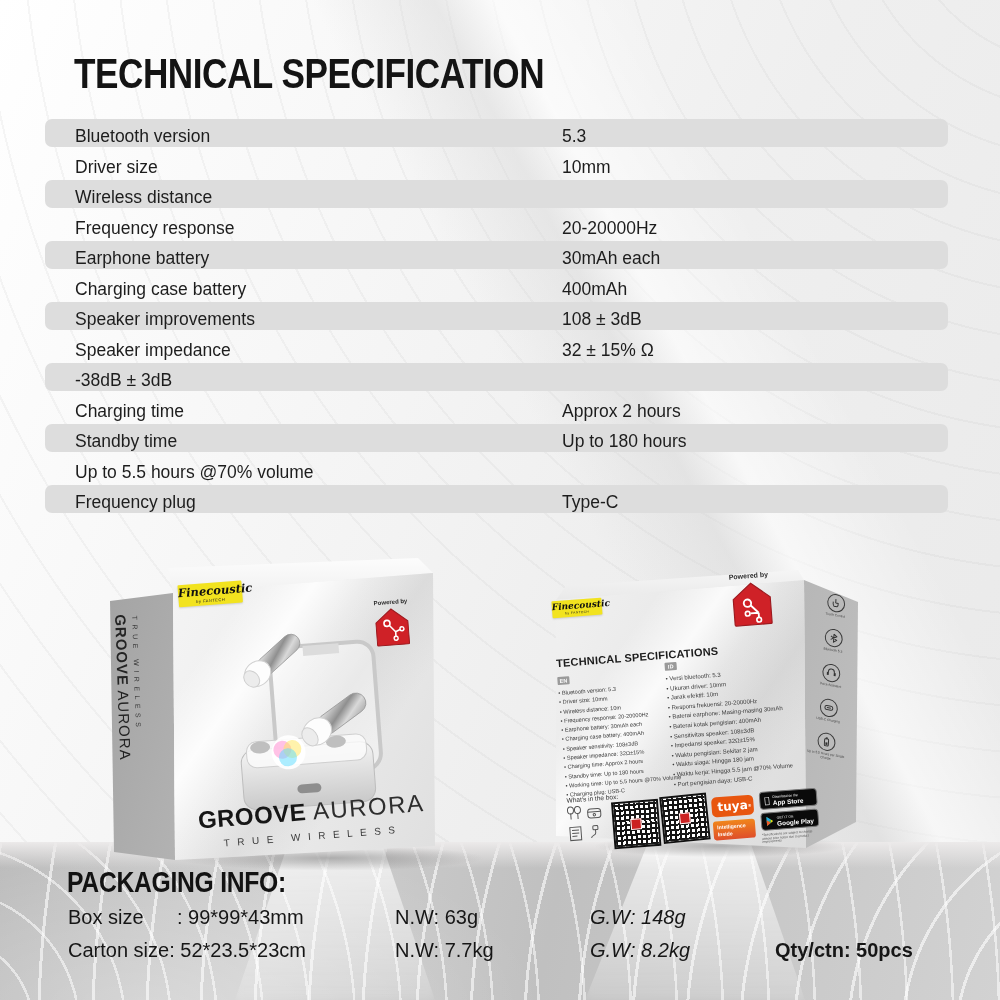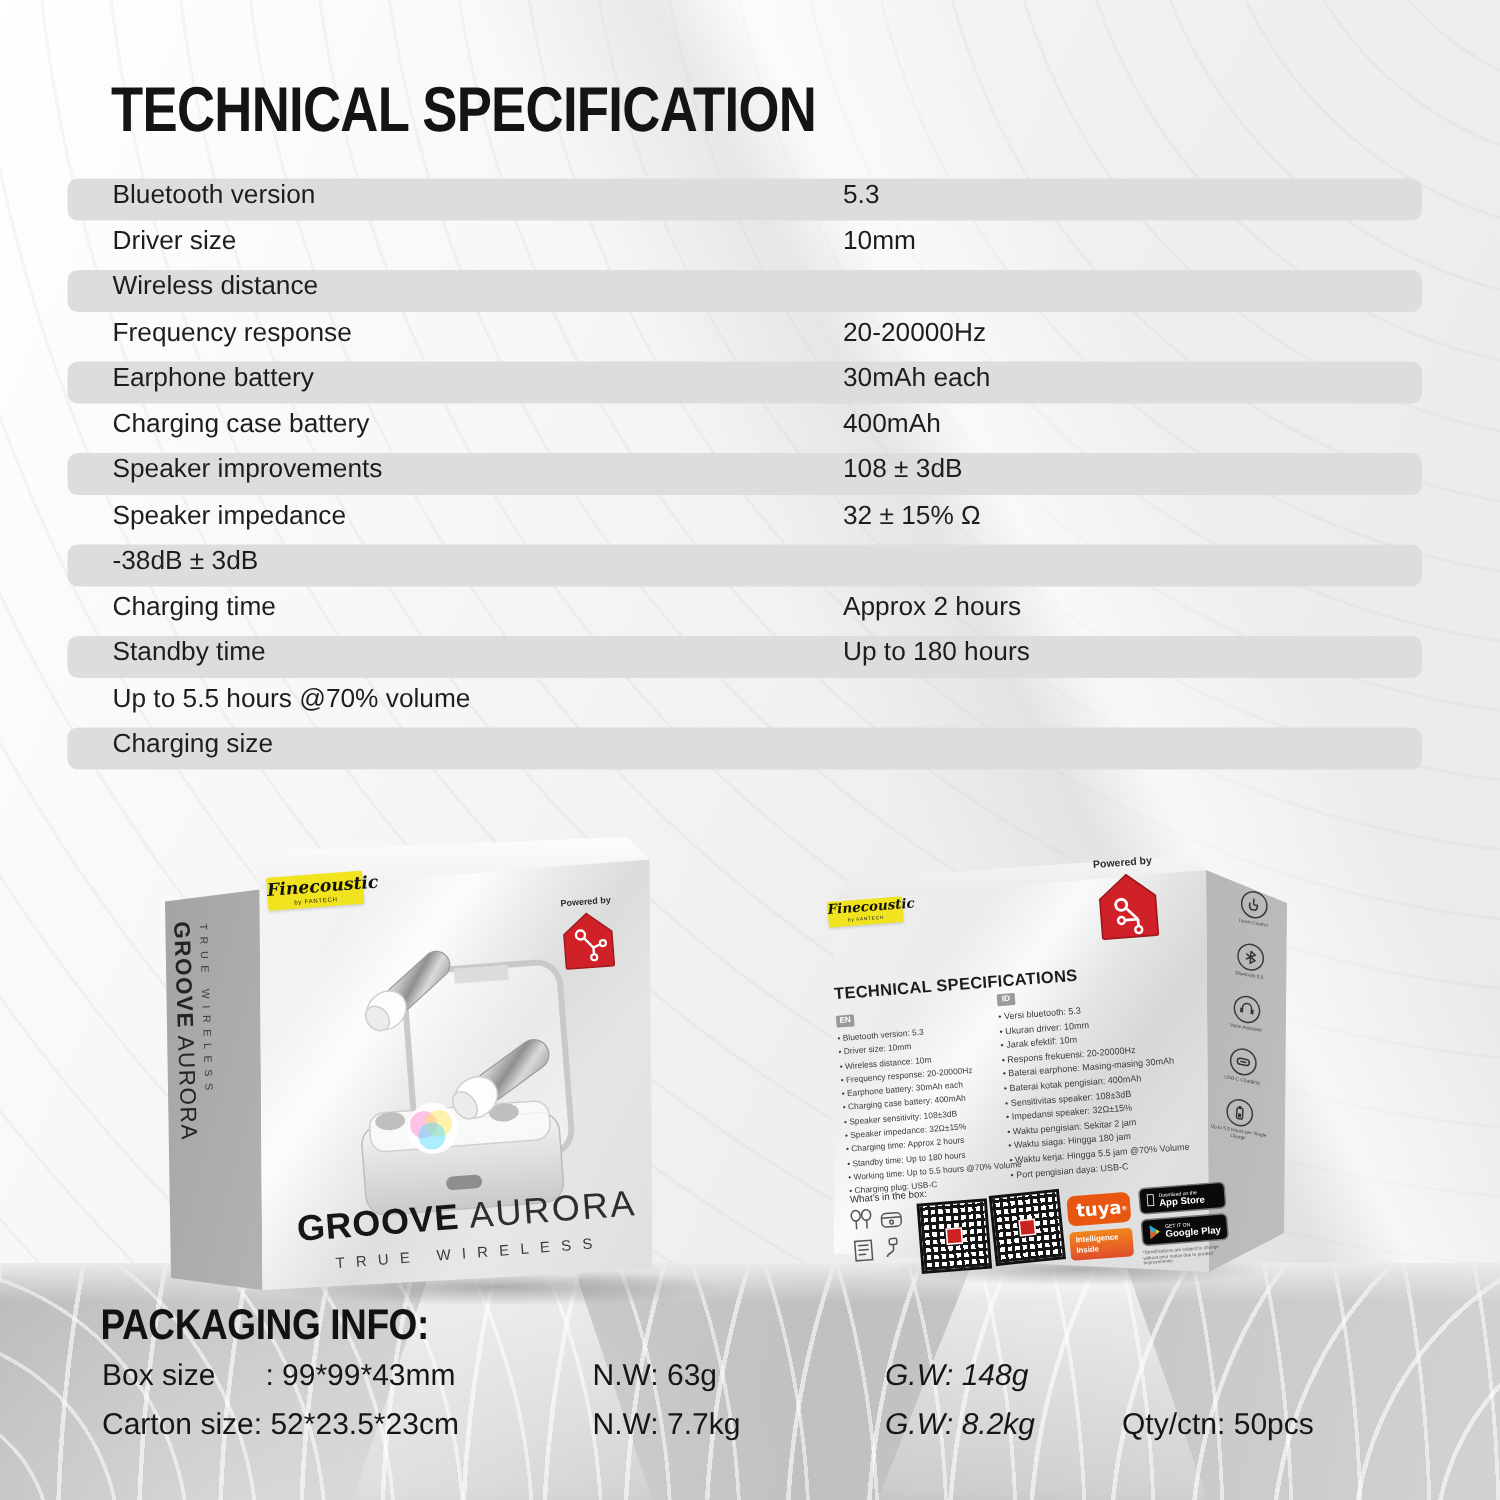--- a/index.html
+++ b/index.html
@@ -24,33 +24,33 @@
   .beam{top:835px;height:165px;background:linear-gradient(rgba(255,255,255,.75),rgba(255,255,255,.15));filter:blur(4px);}
   .beam1{left:235px;width:200px;clip-path:polygon(28% 0,72% 0,100% 100%,0 100%);}
   .beam2{left:585px;width:220px;clip-path:polygon(30% 0,74% 0,100% 100%,0 100%);}
 
   
   .page-title{position:absolute;left:74px;top:50px;font-size:37px;font-weight:700;
     letter-spacing:-.5px;color:#141414;transform:scale(.95,1.14);transform-origin:left top;white-space:nowrap;}
 
   
   .spec-table{position:absolute;left:45px;top:119px;width:903px;}
-  .spec-row{display:flex;align-items:flex-start;height:28px;margin-bottom:2.5px;border-radius:7px;
+  .spec-row{display:flex;align-items:flex-end;height:28px;margin-bottom:2.5px;border-radius:7px;
     padding-left:30px;font-size:17.5px;color:#1d1d1d;}
   .spec-row:nth-of-type(odd){background:#dddddd;}
   .spec-label{width:487px;flex:0 0 auto;}
   .spec-value{flex:1;}
 
   
   .pk-heading{position:absolute;left:67px;top:866px;font-size:26px;font-weight:700;color:#121212;
     transform:scale(.95,1.1);transform-origin:left top;letter-spacing:-.3px;white-space:nowrap;}
   .pk-rows{position:absolute;left:68px;top:902px;width:900px;font-size:20px;color:#161616;}
   .pk-row{position:relative;height:33px;}
   .pk-cell{position:absolute;top:4px;white-space:pre;}
-  .pk-c1{left:0;} .pk-c2{left:327px;} .pk-c3{left:522px;font-style:italic;} .pk-c4{left:680px;}
+  .pk-c1{left:0;} .pk-c2{left:327px;} .pk-c3{left:522px;font-style:italic;} .pk-c4{left:707px;font-weight:bold;}
 
   
   .face{position:absolute;}
   .brand-badge{background:#f2e31f;color:#111;text-align:center;border-radius:1px;
     box-shadow:0 1px 2px rgba(0,0,0,.15);}
   .brand-script{font-family:"DejaVu Serif",serif;font-style:italic;font-weight:700;line-height:1;}
   .brand-sub{font-size:4px;letter-spacing:.5px;color:#222;}
   .powered{color:#2b2b2b;font-weight:700;text-align:center;}
   .shadow-ell{position:absolute;background:radial-gradient(ellipse closest-side,rgba(60,60,60,.38),transparent 70%);}
 
@@ -209,21 +209,22 @@
       <div class="spec-row">
         <span class="spec-label">Standby time</span>
         <span class="spec-value">Up to 180 hours</span>
       </div>
 
       <div class="spec-row">
         <span class="spec-value">Up to 5.5 hours @70% volume</span>
       </div>
 
       <div class="spec-row">
-        <span class="spec-label">Charging size</span>
+        <span class="spec-label">Frequency plug</span>
+        <span class="spec-value">Type-C</span>
       </div>
     </div>
 
   <div class="lbox">
     <div class="shadow-ell" style="left:10px;top:284px;width:440px;height:36px;"></div>
     <div class="face face-top"></div>
     <div class="face face-side"></div>
     <div class="face face-front"></div>
 
     <div class="side-text">

